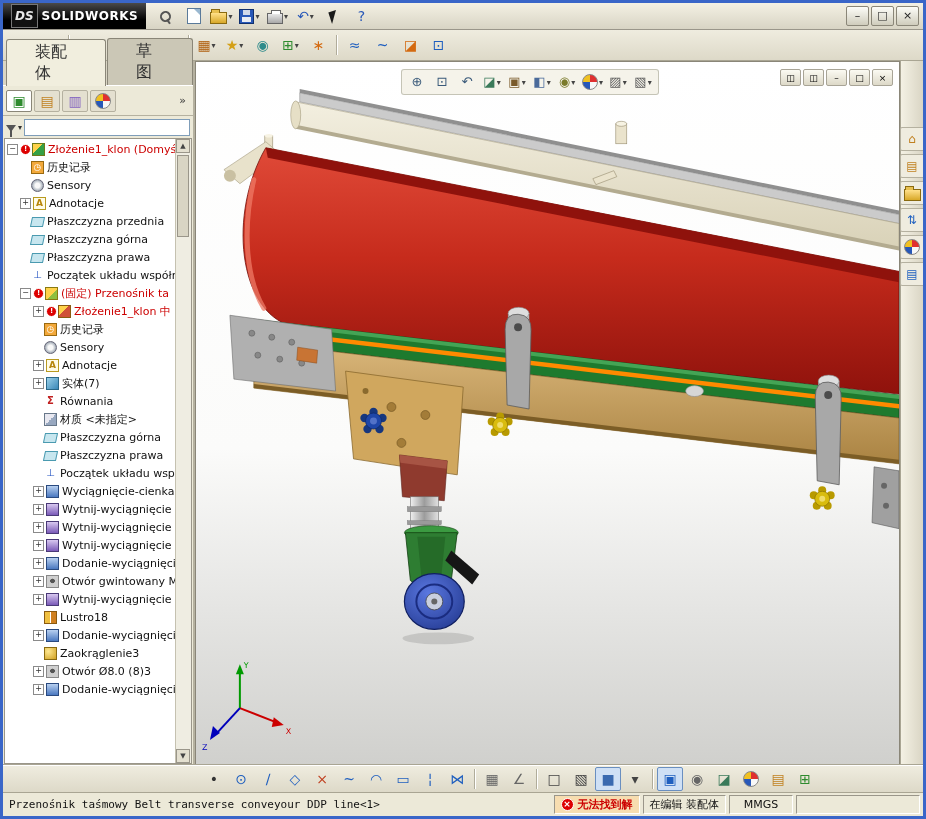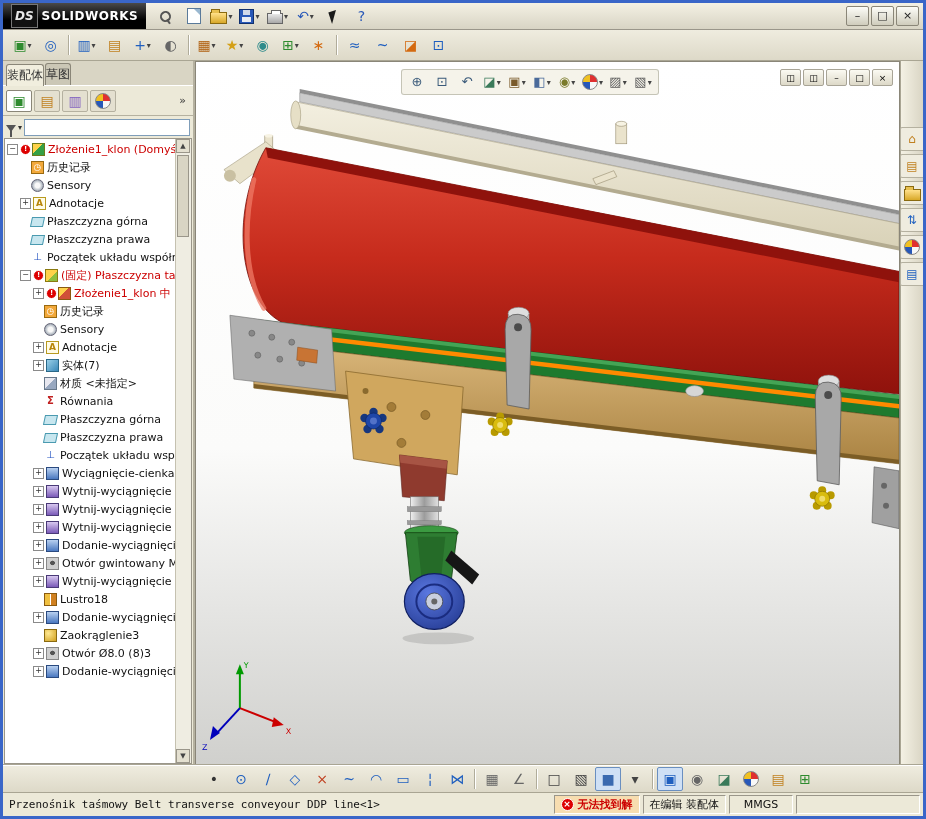--- a/index.html
+++ b/index.html
@@ -42,21 +42,21 @@
   .k-pin::after{content:"";position:absolute;left:2px;top:7px;width:2px;height:5px;background:#555;}
   
   #toolbar2{position:absolute;left:0;top:27px;width:920px;height:31px;box-sizing:border-box;
        background:linear-gradient(#efecdf,#ddd9c8);border-bottom:1px solid #a9a593;
        display:flex;align-items:center;padding-left:6px;gap:1px;}
   
   #leftpanel{position:absolute;left:0;top:58px;width:192px;height:704px;display:flex;flex-direction:column;
        background:#ece9d8;border-right:2px solid #b5b1a0;box-sizing:border-box;}
   #tabsrow{height:22px;flex:none;display:flex;align-items:flex-end;padding:2px 0 0 3px;gap:1px;
        background:#d9d5c4;border-bottom:1px solid #fff;}
-  .ptab{padding:2px 0 2px;font-size:12px;border:1px solid #8a8678;border-bottom:none;
+  .ptab{padding:2px 28px 2px;font-size:16px;border:1px solid #8a8678;border-bottom:none;
        border-radius:3px 3px 0 0;background:#cbc7b6;color:#333;}
   .ptab.active{background:#f1eede;position:relative;top:1px;}
   #panetabs{height:25px;flex:none;display:flex;align-items:center;gap:2px;padding:2px 3px;
        border-bottom:1px solid #b5b1a0;background:#ece9d8;}
   #panetabs .tbtn{height:20px;min-width:22px;border:1px solid #b5b1a0;background:#e4e0d0;}
   #panetabs .tbtn.active{background:#fff;border-color:#8a8678;}
   #overflowbtn{margin-left:auto;font-size:11px;color:#333;padding:0 4px;}
   #filterrow{height:20px;flex:none;display:flex;align-items:center;gap:2px;padding:1px 3px;}
   .funnel{width:0;height:0;border-left:5px solid transparent;border-right:5px solid transparent;
        border-top:7px solid #555;position:relative;margin-top:2px;}
@@ -285,37 +285,42 @@
             <span class="tlabel">Sensory</span>
           </div>
           <div class="trow" style="padding-left: 15px;">
             <span class="expand">+</span>
             <span class="ti" data-icon="annotations"></span>
             <span class="tlabel">Adnotacje</span>
           </div>
           <div class="trow" style="padding-left: 15px;">
             <span class="xspacer"></span>
             <span class="ti" data-icon="plane"></span>
+            <span class="tlabel">Płaszczyzna przednia</span>
+          </div>
+          <div class="trow" style="padding-left: 15px;">
+            <span class="xspacer"></span>
+            <span class="ti" data-icon="plane"></span>
             <span class="tlabel">Płaszczyzna górna</span>
           </div>
           <div class="trow" style="padding-left: 15px;">
             <span class="xspacer"></span>
             <span class="ti" data-icon="plane"></span>
             <span class="tlabel">Płaszczyzna prawa</span>
           </div>
           <div class="trow" style="padding-left: 15px;">
             <span class="xspacer"></span>
             <span class="ti" data-icon="origin"></span>
             <span class="tlabel">Początek układu współrzę</span>
           </div>
           <div class="trow" style="padding-left: 15px;">
             <span class="expand">−</span>
             <span class="errdot"></span>
             <span class="ti" data-icon="part"></span>
-            <span class="tlabel red">(固定) Płaszczyzna ta</span>
+            <span class="tlabel red">(固定) Przenośnik ta</span>
           </div>
           <div class="trow" style="padding-left: 28px;">
             <span class="expand">+</span>
             <span class="errdot"></span>
             <span class="ti" data-icon="part-red"></span>
             <span class="tlabel red">Złożenie1_klon 中</span>
           </div>
           <div class="trow" style="padding-left: 28px;">
             <span class="xspacer"></span>
             <span class="ti" data-icon="history"></span>
@@ -331,27 +336,27 @@
             <span class="ti" data-icon="annotations"></span>
             <span class="tlabel">Adnotacje</span>
           </div>
           <div class="trow" style="padding-left: 28px;">
             <span class="expand">+</span>
             <span class="ti" data-icon="bodies"></span>
             <span class="tlabel">实体(7)</span>
           </div>
           <div class="trow" style="padding-left: 28px;">
             <span class="xspacer"></span>
+            <span class="ti" data-icon="equations"></span>
+            <span class="tlabel">Równania</span>
+          </div>
+          <div class="trow" style="padding-left: 28px;">
+            <span class="xspacer"></span>
             <span class="ti" data-icon="material"></span>
             <span class="tlabel">材质 &lt;未指定&gt;</span>
-          </div>
-          <div class="trow" style="padding-left: 28px;">
-            <span class="xspacer"></span>
-            <span class="ti" data-icon="equations"></span>
-            <span class="tlabel">Równania</span>
           </div>
           <div class="trow" style="padding-left: 28px;">
             <span class="xspacer"></span>
             <span class="ti" data-icon="plane"></span>
             <span class="tlabel">Płaszczyzna górna</span>
           </div>
           <div class="trow" style="padding-left: 28px;">
             <span class="xspacer"></span>
             <span class="ti" data-icon="plane"></span>
             <span class="tlabel">Płaszczyzna prawa</span>

